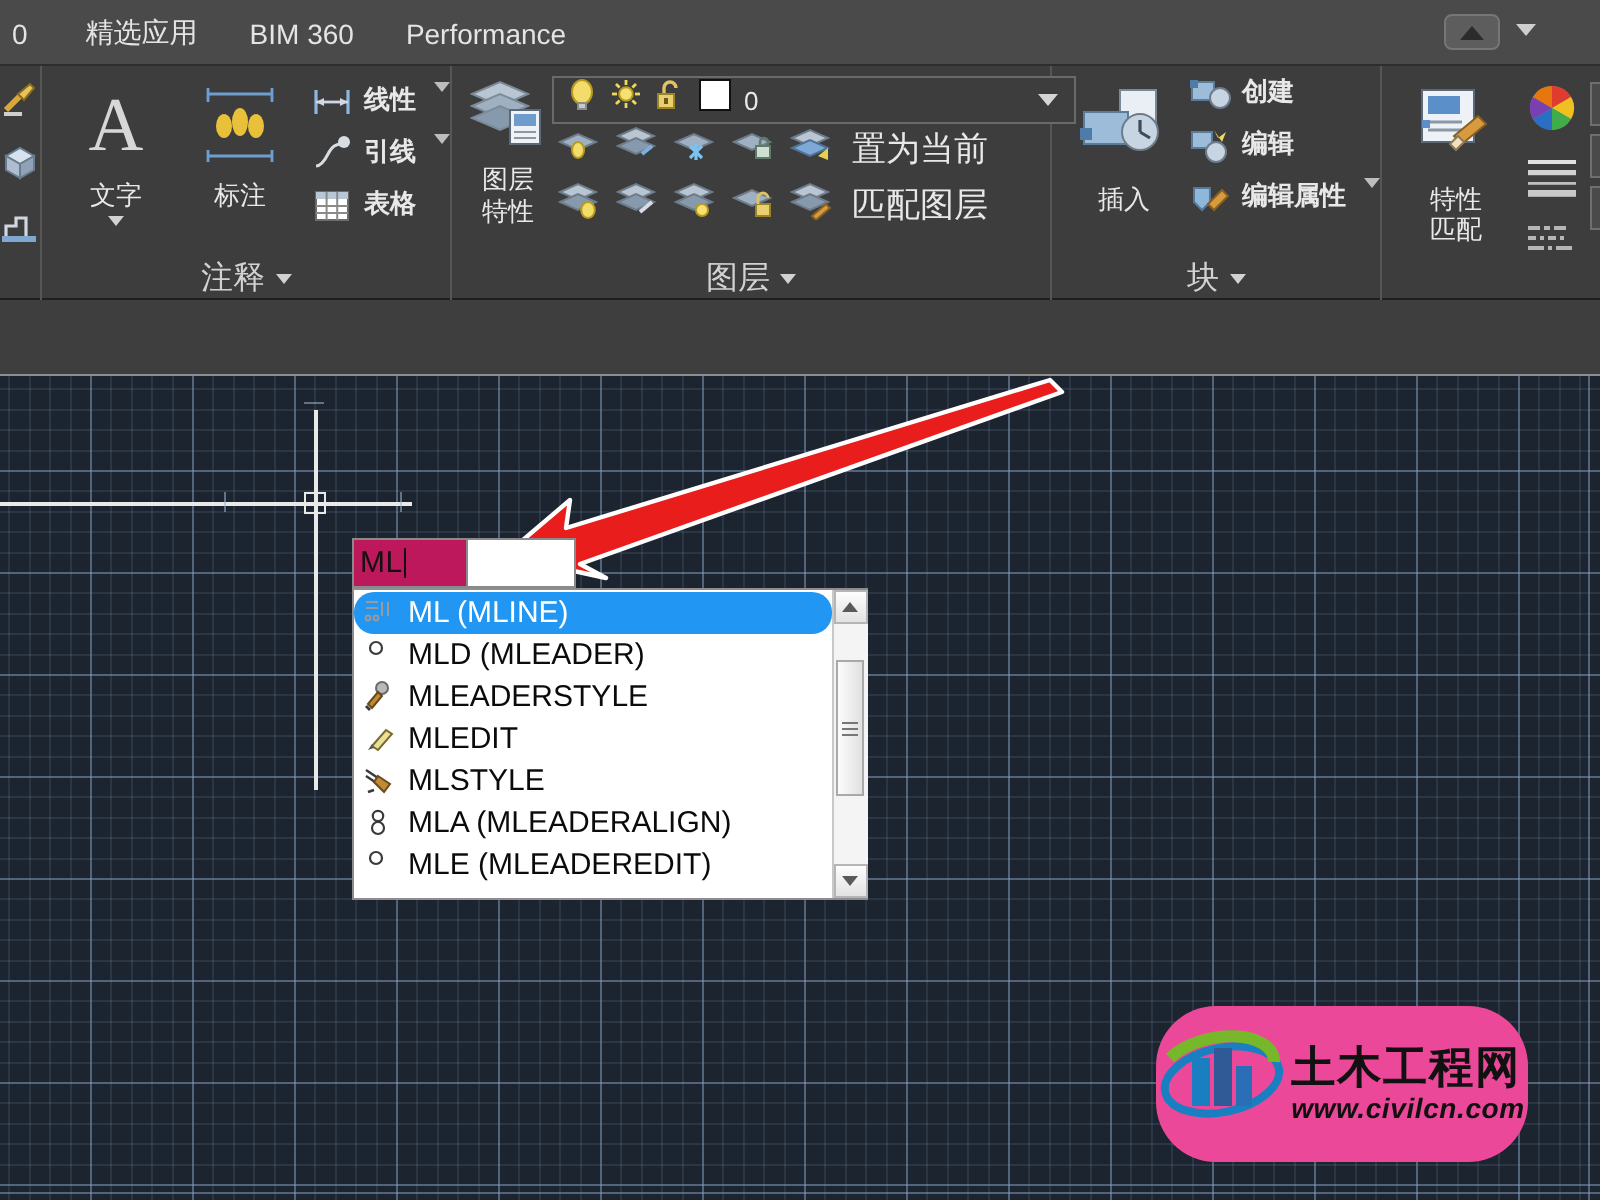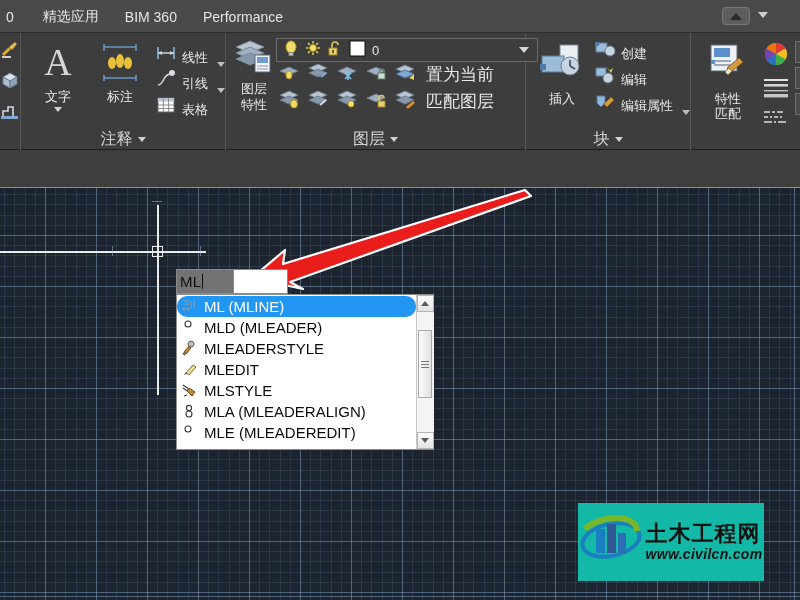--- a/index.html
+++ b/index.html
@@ -62,21 +62,21 @@
   
   .bigbtn {
     display:flex; flex-direction:column; align-items:center; justify-content:flex-start;
     width:58px; padding-top:5px;
   }
   .bigbtn .lbl { color:#e8e8e8; font-size:13px; margin-top:3px; line-height:15px; text-align:center; }
   .bigbtn .lbl2 { color:#e8e8e8; font-size:13px; line-height:15px; text-align:center; }
   .dn-cv { width:0;height:0;border-left:4px solid transparent;border-right:4px solid transparent;
            border-top:5px solid #d2d2d2; margin-top:3px; }
 
-  .smrow { display:flex; align-items:flex-end; gap:5px; height:26px; }
+  .smrow { display:flex; align-items:flex-start; gap:5px; height:26px;font-weight:bold; }
   .smrow .lbl { color:#e8e8e8; font-size:13px; white-space:nowrap; }
   .smrow .cv { width:0;height:0;border-left:4px solid transparent;border-right:4px solid transparent;
                border-top:5px solid #bdbdbd; margin-left:4px; }
 
   .icon { display:inline-block; position:relative; flex:none; }
 
   
   .p-cut { width:22px; }
   .p-cut .stack { padding-top:6px; display:flex; flex-direction:column; gap:8px; align-items:flex-start; }
 
@@ -143,21 +143,21 @@
     border:1.5px solid #e9e9e9; background:transparent;
   }
   .ch-tick { position:absolute; background:#9fb4cc; }
 
   
   .arrow-svg { position:absolute; left:0; top:0; pointer-events:none; }
 
   
   .cmdbox {
     position:absolute; left:176px; top:269px; width:58px; height:25px;
-    background:#737373; border:1px solid #8a8a8a;
+    background:#be185d; border:1px solid #8a8a8a;
     display:flex; align-items:center; padding-left:3px;
   }
   .cmdbox .val { color:#111; font-size:15px; letter-spacing:.2px; }
   .caret { display:inline-block; width:1px; height:15px; background:#111; margin-left:1px; }
   .cmdbox-ext {
     position:absolute; left:234px; top:269px; width:54px; height:25px;
     background:#ffffff; border:1px solid #8a8a8a; border-left:none;
   }
 
   .acbox {
@@ -189,21 +189,21 @@
     position:absolute; top:18px; left:1px; width:14px; height:68px;
     background:linear-gradient(to right,#fcfcfc,#e0e0e0); border:1px solid #a9a9a9;
     display:flex; align-items:center; justify-content:center;
   }
   .sb-grip { width:8px; height:7px;
     background:repeating-linear-gradient(to bottom,#777 0 1px, transparent 1px 3px); }
 
   
   .wm {
     position:absolute; left:578px; top:503px; width:186px; height:78px;
-    background:#14b8a6; display:flex; align-items:center; justify-content:center;
+    background:#ec4899; display:flex; align-items:center; justify-content:center;border-radius:30px;
   }
   .wm-in { display:flex; align-items:center; gap:4px; }
   .wm-txt { display:flex; flex-direction:column; line-height:1; }
   .wm-cn { font-size:22px; font-weight:bold; color:#111; letter-spacing:1px; }
   .wm-url { font-size:14px; font-style:italic; font-weight:bold; color:#111; margin-top:2px; letter-spacing:.3px; }
 </style>
 </head>
 <body>
 
 <div id="app">

